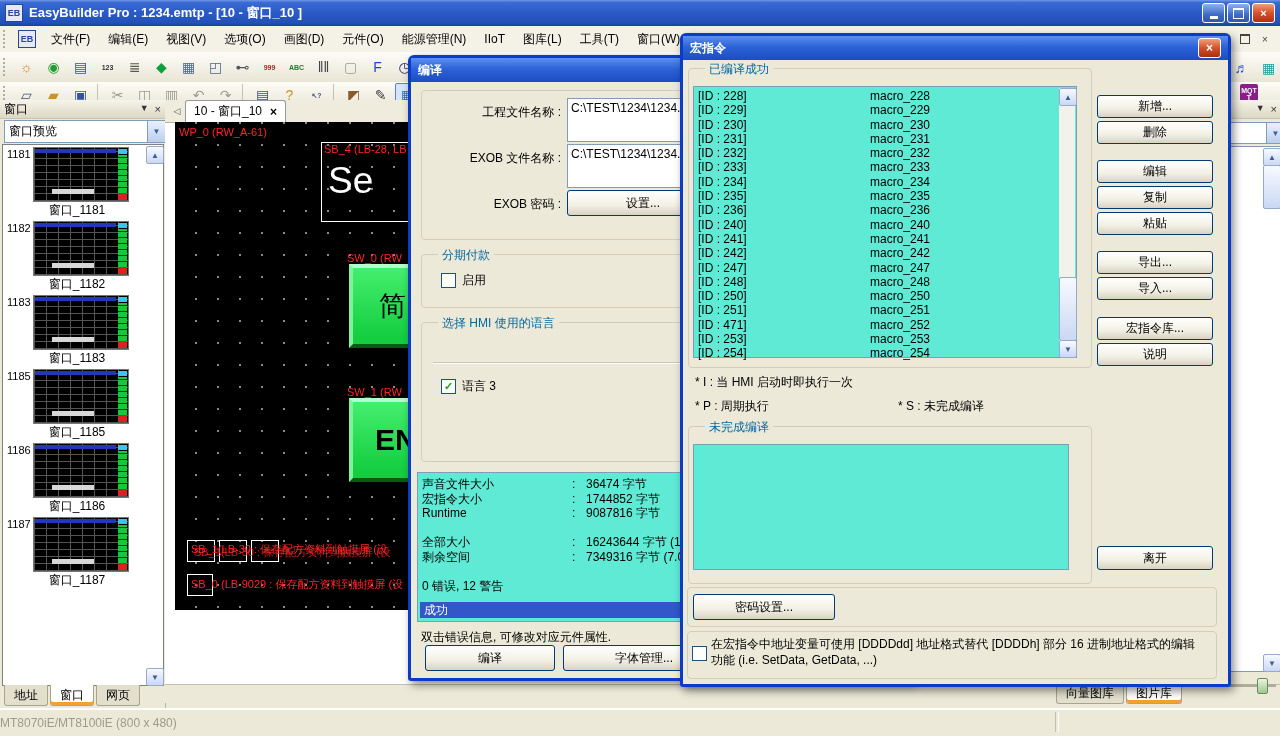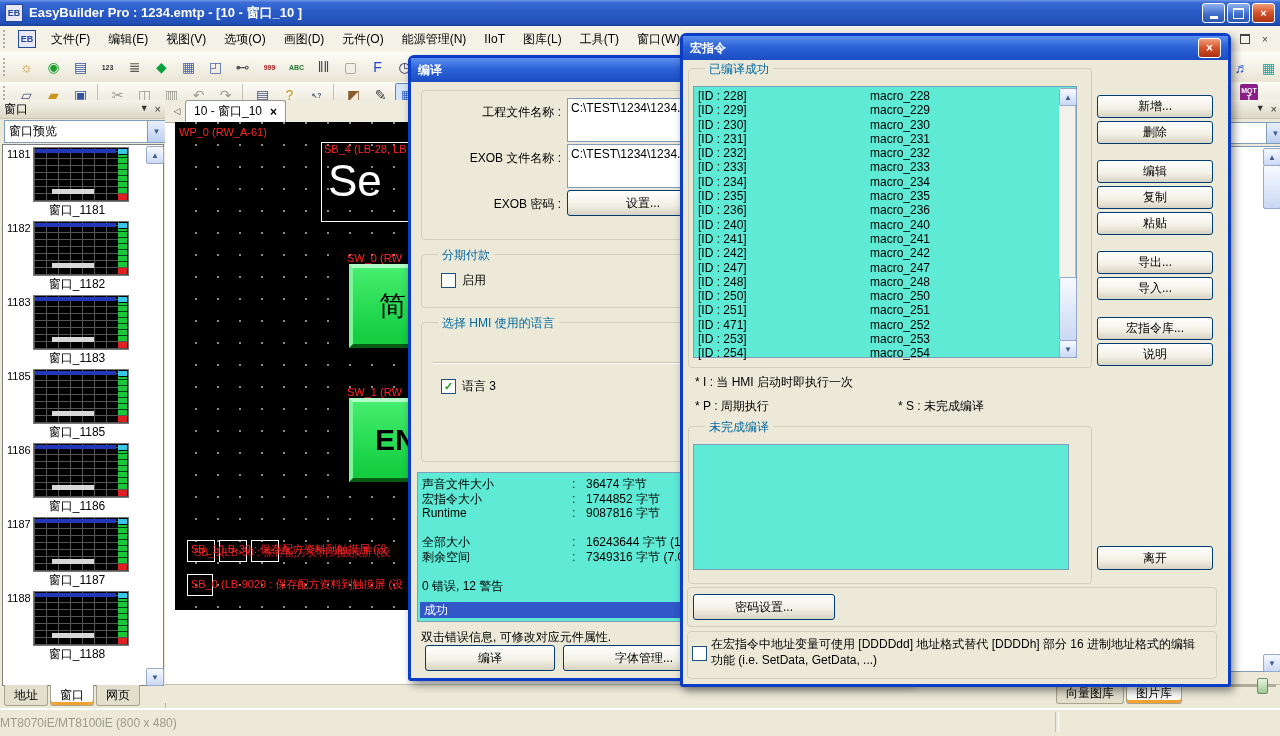--- a/index.html
+++ b/index.html
@@ -72,21 +72,21 @@
     display:flex;align-items:center}
   .tab-nav{width:16px;height:16px;margin-left:4px;display:flex;align-items:center;justify-content:center;font-size:9px;color:#555}
   .doc-tab{margin-left:0;height:21px;padding:0 8px;background:#fff;border:1px solid #919b9c;border-bottom:none;
     border-radius:3px 3px 0 0;display:flex;align-items:center;gap:8px}
   .doc-tab .x{font-weight:bold;font-size:12px}
   #hmi-canvas{left:10px;top:22px;width:706px;height:488px;background-color:#000;
     background-image:radial-gradient(#8a8a8a 1px,transparent 1.4px);background-size:22px 22px;background-position:10px 12px;
     overflow:hidden}
   .red-note{position:absolute;color:#ff2525;font-size:11px;white-space:nowrap}
   #se-box{left:146px;top:20px;width:236px;height:78px;border:1px solid #fff}
-  #se-text{position:absolute;left:6px;top:6px;color:#fff;font-size:44px;line-height:64px}
+  #se-text{position:absolute;left:6px;top:6px;color:#fff;font-size:37px;line-height:64px}
   .hmi-green{background:linear-gradient(180deg,#45ee6e 0%,#14ce40 90%);
     border-top:4px solid #b2ffc8;border-left:4px solid #7cf59a;border-right:4px solid #0a8a22;border-bottom:4px solid #055c14;
     color:#000;display:flex;align-items:center}
   #hmi-btn0{left:174px;top:142px;width:246px;height:76px;font-size:27px;padding-left:26px}
   #hmi-btn1{left:174px;top:276px;width:246px;height:76px;font-size:30px;padding-left:22px;font-weight:bold}
   .note-box{position:absolute;width:26px;height:20px;border:1px solid #fff}
   #ws-bottom{left:0;top:584px;width:100%;height:18px;background:#ece9d8;border-top:1px solid #c4c0ae}
   
   #libpanel{left:1225px;top:100px;width:55px;height:584px;background:#ece9d8;border-left:1px solid #c8c4b2}
   #lib-white{position:absolute;left:2px;top:46px;width:51px;height:524px;background:#fff;border:1px solid #7f9db9}
@@ -287,31 +287,20 @@
         <span class="sb-num">1187</span>
         <span class="mini-thumb">
             <span class="hd"></span>
             <span class="gcol"></span>
             <span class="ccell"></span>
             <span class="rcell"></span>
             <span class="wrow"></span>
           </span>
         <span class="sb-label">窗口_1187</span>
       </div>
-        <div class="sb-item">
-        <span class="sb-num">1188</span>
-        <span class="mini-thumb">
-            <span class="hd"></span>
-            <span class="gcol"></span>
-            <span class="ccell"></span>
-            <span class="rcell"></span>
-            <span class="wrow"></span>
-          </span>
-        <span class="sb-label">窗口_1188</span>
-      </div>
       </div>
     <span class="vscroll-btn" style="right:1px;top:1px">
         <span class="scroll-face">▲</span>
       </span>
     <span class="vscroll-btn" style="right:1px;bottom:1px">
         <span class="scroll-face">▼</span>
       </span>
   </div>
   <div class="btab-strip" style="left:4px;top:585px">
       <span class="btab">地址</span>

